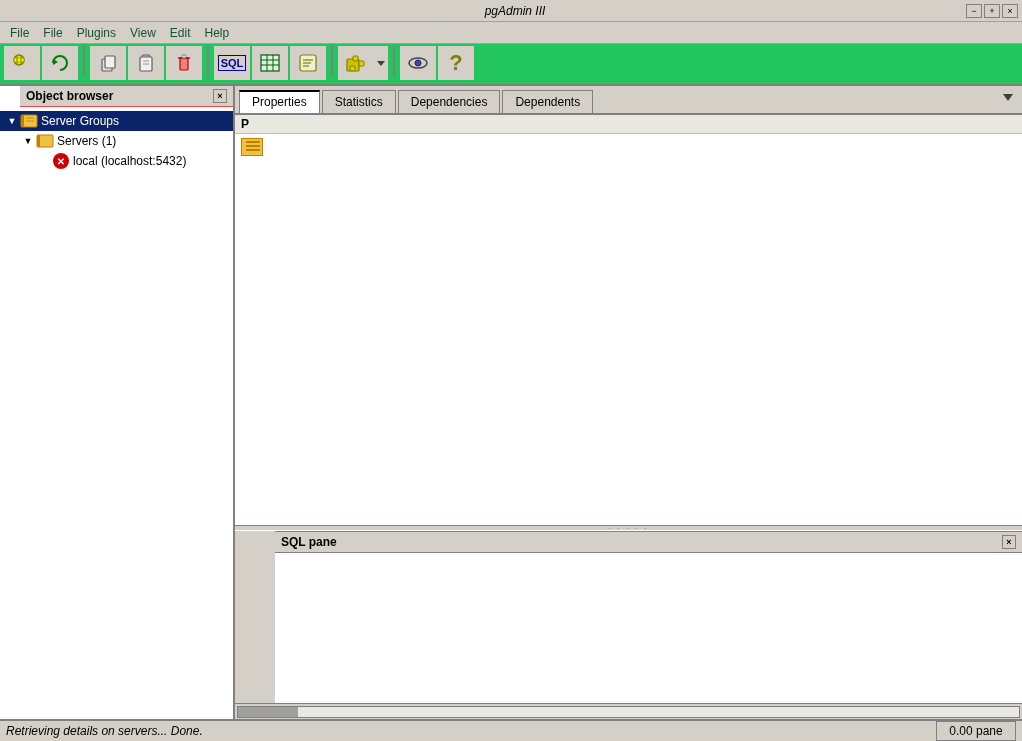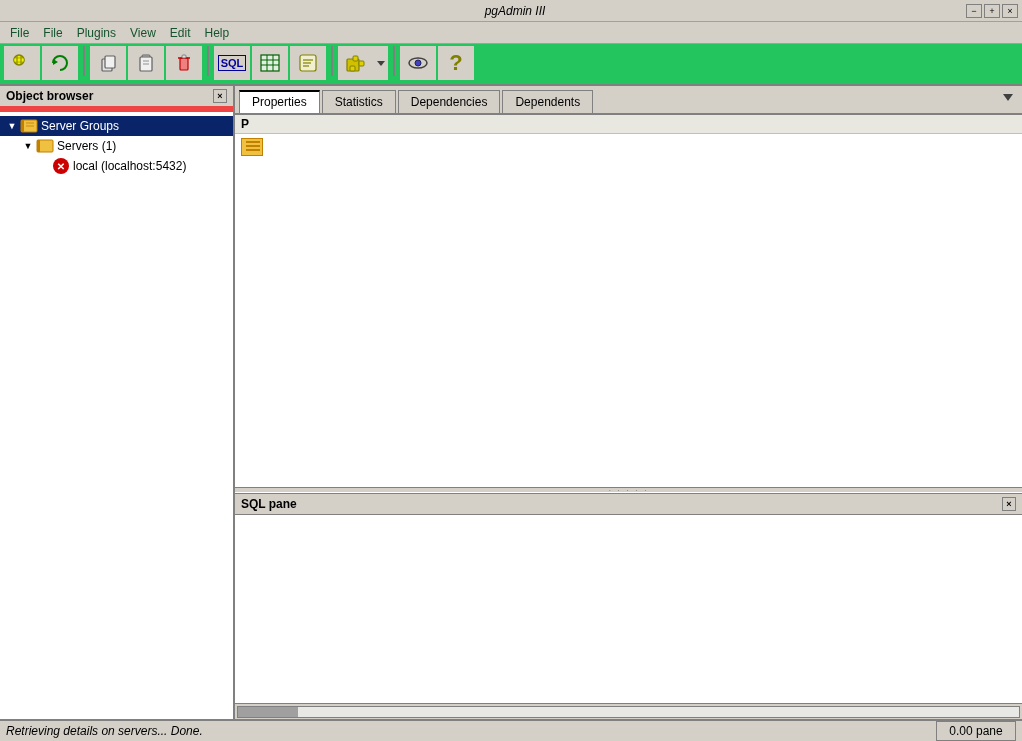--- a/index.html
+++ b/index.html
@@ -134,24 +134,25 @@
       border-right: 2px solid #808080;
       display: flex;
       flex-direction: column;
       overflow: hidden;
     }
     .panel-header {
       background: #d4d0c8;
       padding: 3px 6px;
       font-size: 12px;
       font-weight: bold;
-      border-bottom: 6px solid #ef4444;
+      border-bottom: 1px solid #ef4444;
       display: flex;
       align-items: center;
       justify-content: space-between;
+      margin-left: 20px;
     }
     .panel-close-btn {
       width: 14px;
       height: 14px;
       background: #d4d0c8;
       border: 1px solid #808080;
       font-size: 9px;
       display: flex;
       align-items: center;
       justify-content: center;
@@ -298,25 +299,26 @@
       justify-content: center;
     }
     .h-splitter-dots {
       color: #808080;
       font-size: 8px;
       letter-spacing: 2px;
     }
 
     
     .sql-pane {
-      height: 210px;
+      height: 172px;
       background: #ffffff;
       display: flex;
       flex-direction: column;
       border-top: 1px solid #808080;
+      margin-left: 40px;
     }
     .sql-pane-header {
       background: #d4d0c8;
       padding: 3px 6px;
       font-size: 12px;
       font-weight: bold;
       border-bottom: 1px solid #808080;
       display: flex;
       align-items: center;
       justify-content: space-between;

